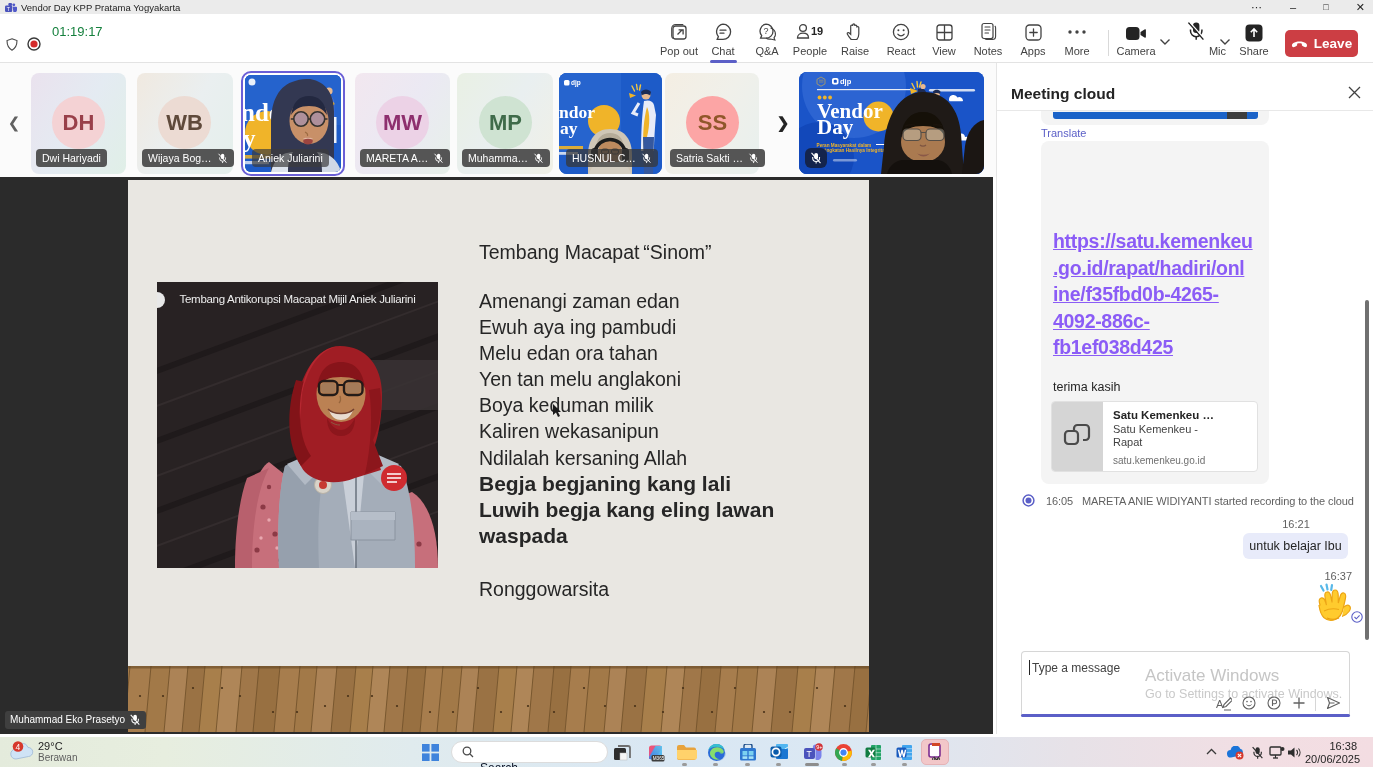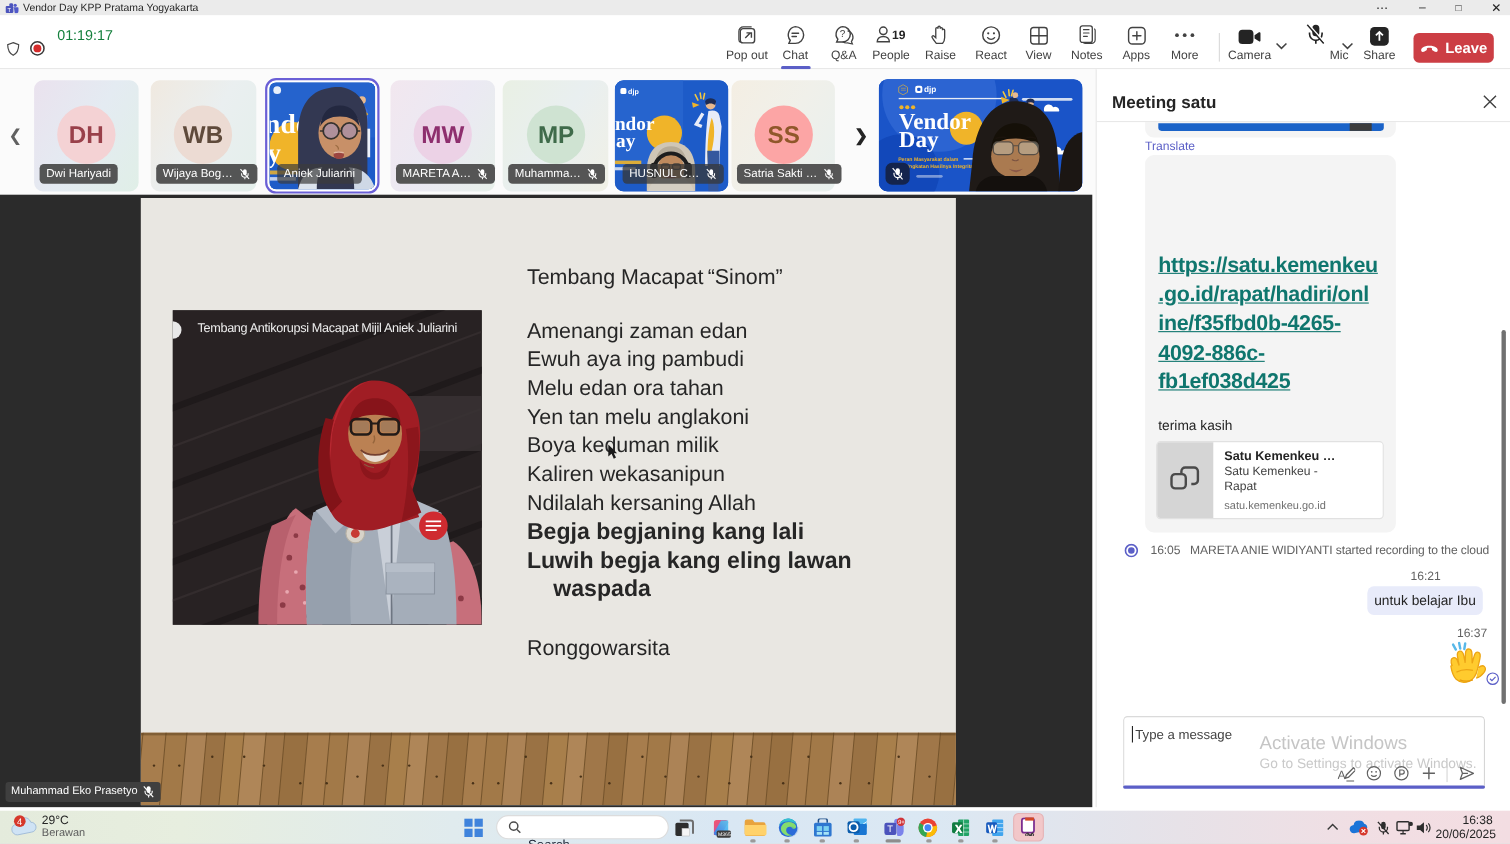--- a/index.html
+++ b/index.html
@@ -589,50 +589,50 @@
     <div class="abs" style="left:351px;top:108px;width:380px;font-size:19.5px;color:#262626;line-height:26.1px;">
       Amenangi zaman edan<br>
       Ewuh aya ing pambudi<br>
       Melu edan ora tahan<br>
       Yen tan melu anglakoni<br>
       Boya keduman milik<br>
       Kaliren wekasanipun<br>
       Ndilalah kersaning Allah<br>
       <b style="font-size:21px;">Begja begjaning kang lali</b><br>
       <b style="font-size:21px;">Luwih begja kang eling lawan</b><br>
-      <b style="font-size:21px;margin-left:24px;">waspada</b>
+      <b style="font-size:21px;">waspada</b>
     </div>
     <div class="abs" style="left:351px;top:398px;font-size:19.5px;color:#262626;">Ronggowarsita</div>
     <svg class="abs" style="left:424px;top:224px;" width="10" height="14" viewBox="0 0 10 14">
         <path d="M1 0 L1 11 L4 8.5 L6 13 L8 12 L6 8 L9 8 Z" fill="#1a1a1a"></path>
       </svg>
   </div>
 
   <div class="lbl" style="left:5px;top:711px;background:#3f3f3f;border-radius:3px;font-size:10px;padding:0 5px;gap:4px;justify-content:flex-end;">Muhammad Eko Prasetyo <svg width="12" height="12" viewBox="0 0 20 21">
         <rect x="7" y="1.5" width="6.4" height="10.5" rx="3.2" fill="#fff"></rect>
         <path d="M4.5 8.5 v1.5 a5.7 5.7 0 0 0 11.4 0 v-1.5" fill="none" stroke="#fff" stroke-width="1.8"></path>
         <path d="M10.2 15.8 v3.4" stroke="#fff" stroke-width="1.8"></path>
         <path d="M2.5 1.5 L17.5 18.5" stroke="#fff" stroke-width="1.8"></path>
       </svg></div>
 
   <div class="abs" id="chat" style="left:996px;top:63px;width:377px;height:671px;background:#ffffff;border-left:1px solid #e5e5e5;"></div>
-  <div class="abs" style="left:1011px;top:85px;font-size:15.5px;font-weight:bold;color:#242424;">Meeting satu</div>
+  <div class="abs" style="left:1011px;top:85px;font-size:15.5px;font-weight:bold;color:#242424;">Meeting cloud</div>
   <svg class="abs" style="left:1348px;top:86px;" width="13" height="13" viewBox="0 0 13 13">
       <path d="M1 1 L12 12 M12 1 L1 12" stroke="#424242" stroke-width="1.3"></path>
     </svg>
   <div class="abs" style="left:997px;top:110px;width:376px;height:1px;background:#e8e8e8;"></div>
 
   <div class="abs" style="left:1041px;top:111px;width:228px;height:14px;background:#f4f4f4;border-radius:0 0 8px 8px;"></div>
   <div class="abs" style="left:1053px;top:112px;width:205px;height:7px;background:#1b63c8;border-radius:0 0 3px 3px;"></div>
   <div class="abs" style="left:1227px;top:112px;width:20px;height:7px;background:#3d3d3d;"></div>
 
   <div class="abs" style="left:1041px;top:127px;font-size:11px;color:#5b5fc7;">Translate</div>
 
   <div class="abs" style="left:1041px;top:141px;width:228px;height:343px;background:#f4f4f4;border-radius:8px;"></div>
-  <div class="abs" style="left:1053px;top:228px;width:225px;font-size:19.5px;font-weight:bold;line-height:26.5px;color:#0f766e;letter-spacing:-0.3px;text-decoration:underline;">https://satu.kemenkeu<br>.go.id/rapat/hadiri/onl<br>ine/f35fbd0b-4265-<br>4092-886c-<br>fb1ef038d425</div>
+  <div class="abs" style="left:1053px;top:228px;width:225px;font-size:19.5px;font-weight:bold;line-height:26.5px;color:#8b5cf6;letter-spacing:-0.3px;text-decoration:underline;">https://satu.kemenkeu<br>.go.id/rapat/hadiri/onl<br>ine/f35fbd0b-4265-<br>4092-886c-<br>fb1ef038d425</div>
   <div class="abs" style="left:1053px;top:380px;font-size:12.5px;color:#242424;">terima kasih</div>
 
   <div class="abs" style="left:1051px;top:401px;width:207px;height:71px;background:#ffffff;border:1px solid #e1e1e1;border-radius:4px;"></div>
   <div class="abs" style="left:1052px;top:402px;width:51px;height:69px;background:#d5d5d5;border-radius:3px 0 0 3px;"></div>
   <svg class="abs" style="left:1063px;top:422px;" width="29" height="29" viewBox="0 0 29 29">
     <rect x="2" y="9" width="13" height="13" rx="3.5" fill="none" stroke="#4a4a4a" stroke-width="2.2"></rect>
     <path d="M11 9 v-2.5 a3.5 3.5 0 0 1 3.5 -3.5 h8 a3.5 3.5 0 0 1 3.5 3.5 v8 a3.5 3.5 0 0 1 -3.5 3.5 H20" fill="none" stroke="#4a4a4a" stroke-width="2.2"></path>
   </svg>
   <div class="abs" style="left:1113px;top:409px;font-size:11.5px;font-weight:bold;color:#242424;">Satu Kemenkeu …</div>
   <div class="abs" style="left:1113px;top:423px;font-size:11px;line-height:13px;color:#424242;">Satu Kemenkeu -<br>Rapat</div>

